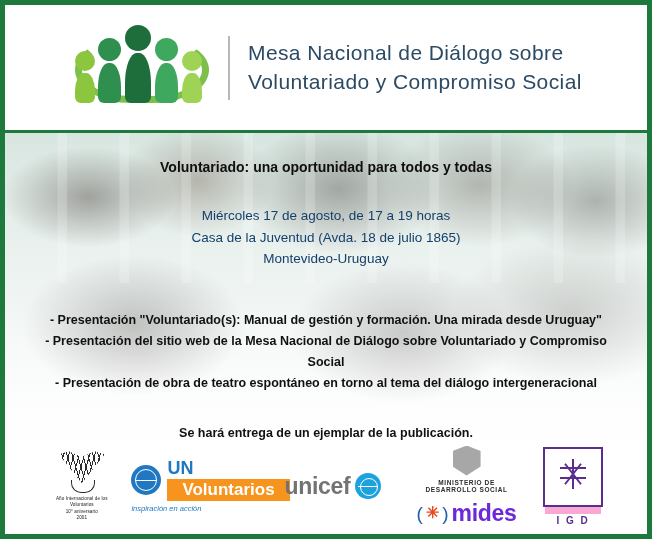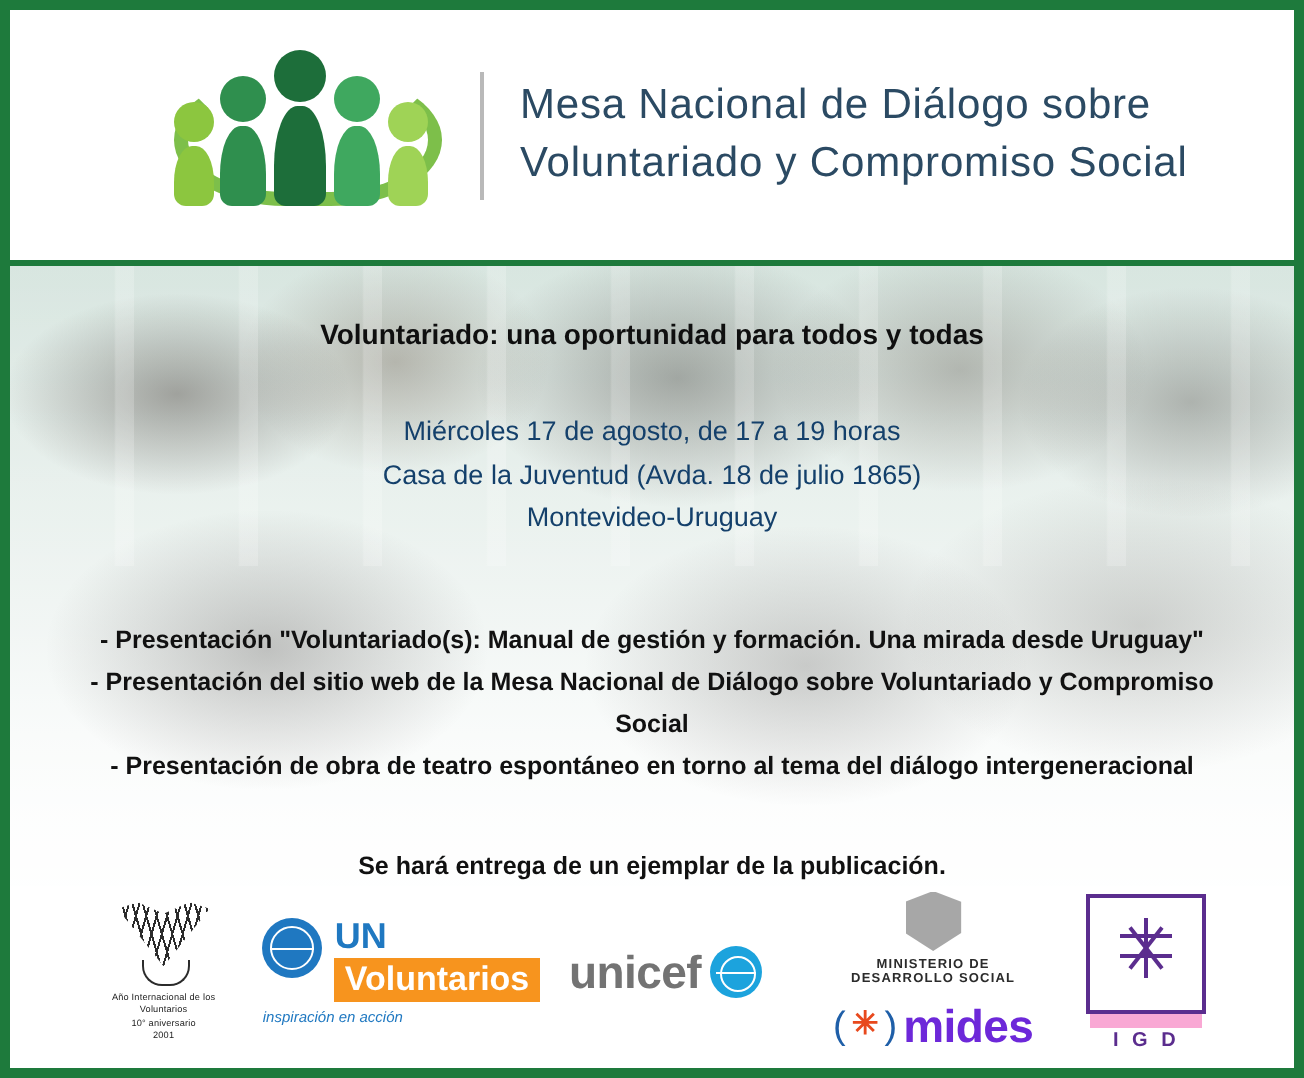--- a/index.html
+++ b/index.html
@@ -21,21 +21,20 @@
   }
   
   .header {
     position: relative;
     height: 125px;
     background: #ffffff;
     display: flex;
     align-items: center;
     padding-left: 64px;
     box-sizing: border-box;
-    margin-left: 12px;
   }
   .logo-mark {
     position: relative;
     width: 145px;
     height: 82px;
     flex: 0 0 auto;
   }
   .logo-mark .arc {
     position: absolute;
     left: 6px;
@@ -204,41 +203,41 @@
     position: absolute; left: 12px; bottom: 0; width: 22px; height: 12px;
     border: 1px solid #2b2b2b; border-top: none; border-radius: 0 0 10px 10px;
   }
   .iav .cap {
     font-size: 4.6px; line-height: 1.35; color: #1a1a1a; margin-top: 3px;
     letter-spacing: 0.1px;
   }
 
   
   .unv { width: 128px; text-align: left; }
-  .unv .row { display: flex; align-items: flex-start; gap: 6px; }
+  .unv .row { display: flex; align-items: center; gap: 6px; }
   .unv .globe {
     width: 30px; height: 30px; border-radius: 50%;
     background: #1f78c1;
     position: relative;
     flex: 0 0 auto;
   }
   .unv .globe:before {
     content: "";
     position: absolute; inset: 4px;
     border: 1px solid #ffffff; border-radius: 50%;
   }
   .unv .globe:after {
     content: "";
     position: absolute; left: 4px; right: 4px; top: 50%; height: 1px;
     background: #ffffff;
   }
   .unv .un { color: #1f78c1; font-weight: bold; font-size: 18px; line-height: 1; }
   .unv .vol {
     background: #f7941e; color: #ffffff; font-weight: bold;
-    font-size: 17px; line-height: 1.12; padding: 1px 5px; display: inline-block;
+    font-size: 17px; line-height: 1.12; padding: 1px 15px; display: inline-block;
     margin-top: 2px;
   }
   .unv .slogan {
     color: #1f78c1; font-size: 7.5px; margin-top: 3px; font-style: italic;
   }
 
   
   .unicef { width: 120px; }
   .unicef .row { display: flex; align-items: center; justify-content: center; gap: 5px; }
   .unicef .word { color: #737373; font-size: 23px; font-weight: bold; letter-spacing: -0.3px; }

